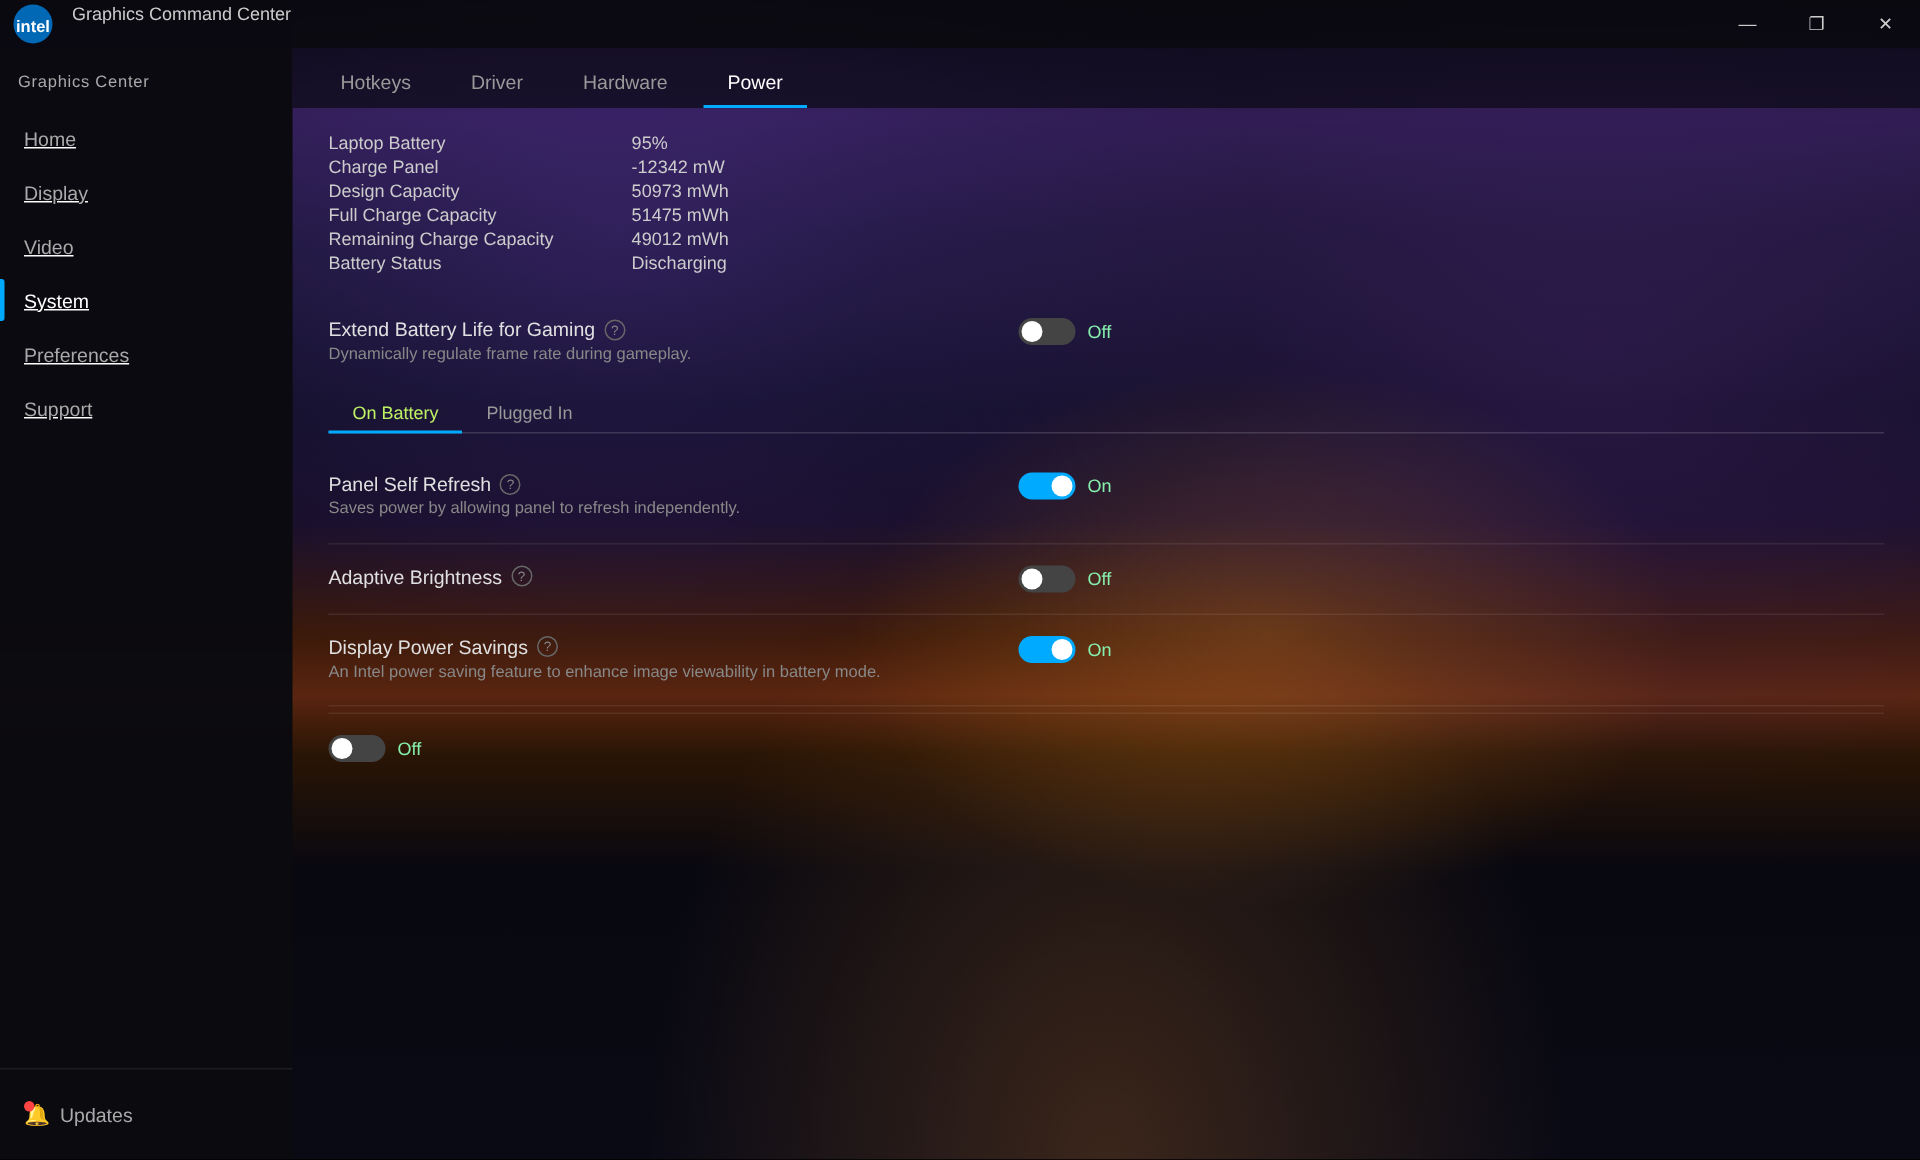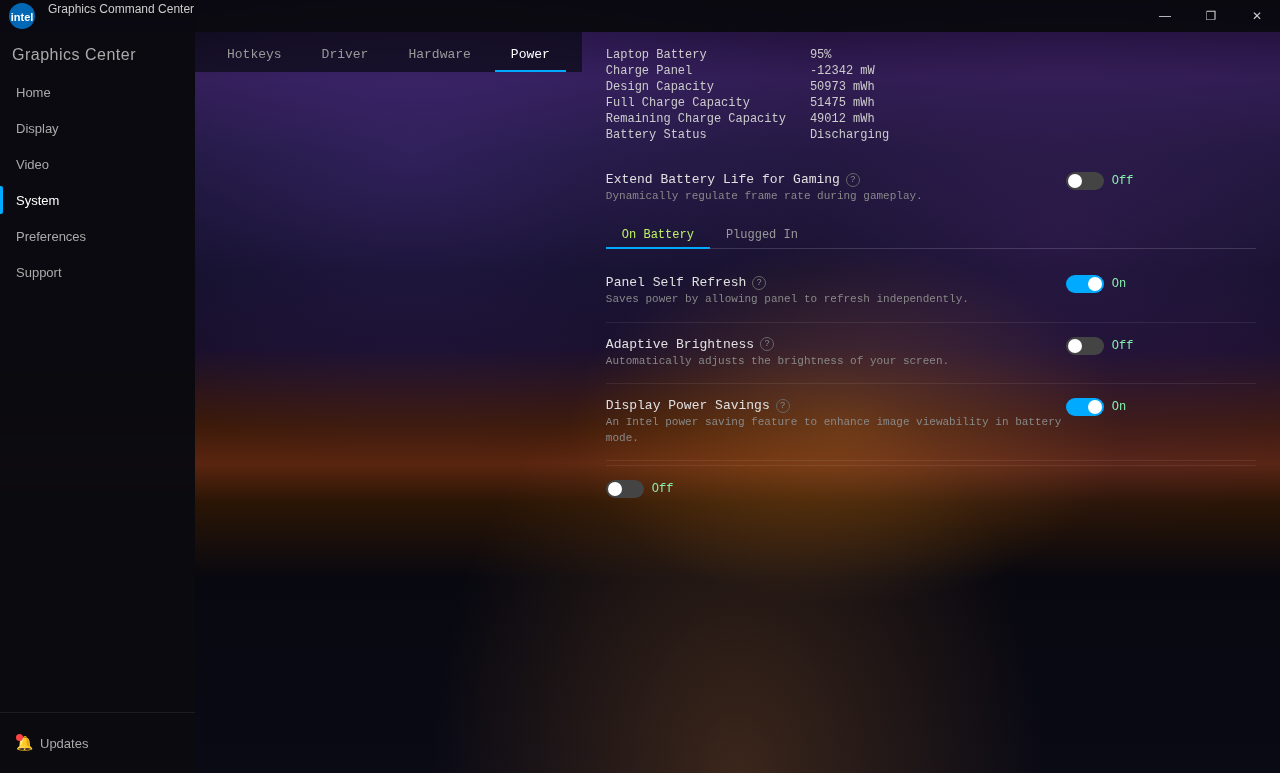--- a/index.html
+++ b/index.html
@@ -103,29 +103,30 @@
       display: flex;
       flex-direction: column;
     }
 
     .sidebar-header {
       height: 30px;
       display: flex;
       align-items: center;
       padding: 0 12px;
       color: #aaa;
-      font-size: 16px;
+      font-size: 11px;
       font-weight: 500;
       letter-spacing: 0.5px;
       margin-top: 8px;
     }
 
     .sidebar-nav {
       flex: 1;
       padding-top: 4px;
+      text-decoration: underline;
     }
 
     .nav-item {
       height: 36px;
       display: flex;
       align-items: center;
       padding: 0 16px;
       cursor: pointer;
       color: #aaa;
       font-size: 13px;
@@ -184,21 +185,21 @@
 
     
     .main-content {
       position: absolute;
       top: 32px;
       left: 195px;
       right: 0;
       bottom: 0;
       z-index: 5;
       display: flex;
-      font-family: Liberation Mono, monospace;
+      flex-direction: column;
     }
 
     
     .tabs-bar {
       height: 40px;
       background: rgba(10,10,20,0.7);
       display: flex;
       align-items: flex-end;
       padding: 0 16px;
       gap: 8px;
@@ -248,20 +249,21 @@
     }
 
     .battery-label {
       font-size: 12px;
       color: #ccc;
     }
 
     .battery-value {
       font-size: 12px;
       color: #ccc;
+      margin-left: 28px;
     }
 
     
     .setting-row {
       display: flex;
       align-items: flex-start;
       justify-content: flex-start;
       padding: 10px 0;
       border-bottom: none;
     }
@@ -565,21 +567,20 @@
     </div>
 
     <div class="section-divider"></div>
 
     <div class="setting-row">
       <div class="setting-info">
         <div class="setting-title">
           <span>Adaptive Brightness</span>
           <span class="help-icon">?</span>
         </div>
-        <div class="setting-desc">Automatically adjusts the brightness of your screen.</div>
       </div>
       <div class="setting-control">
         <div class="toggle-container">
           <div class="toggle off">
             <div class="toggle-thumb"></div>
           </div>
           <span class="toggle-label">Off</span>
         </div>
       </div>
     </div>

